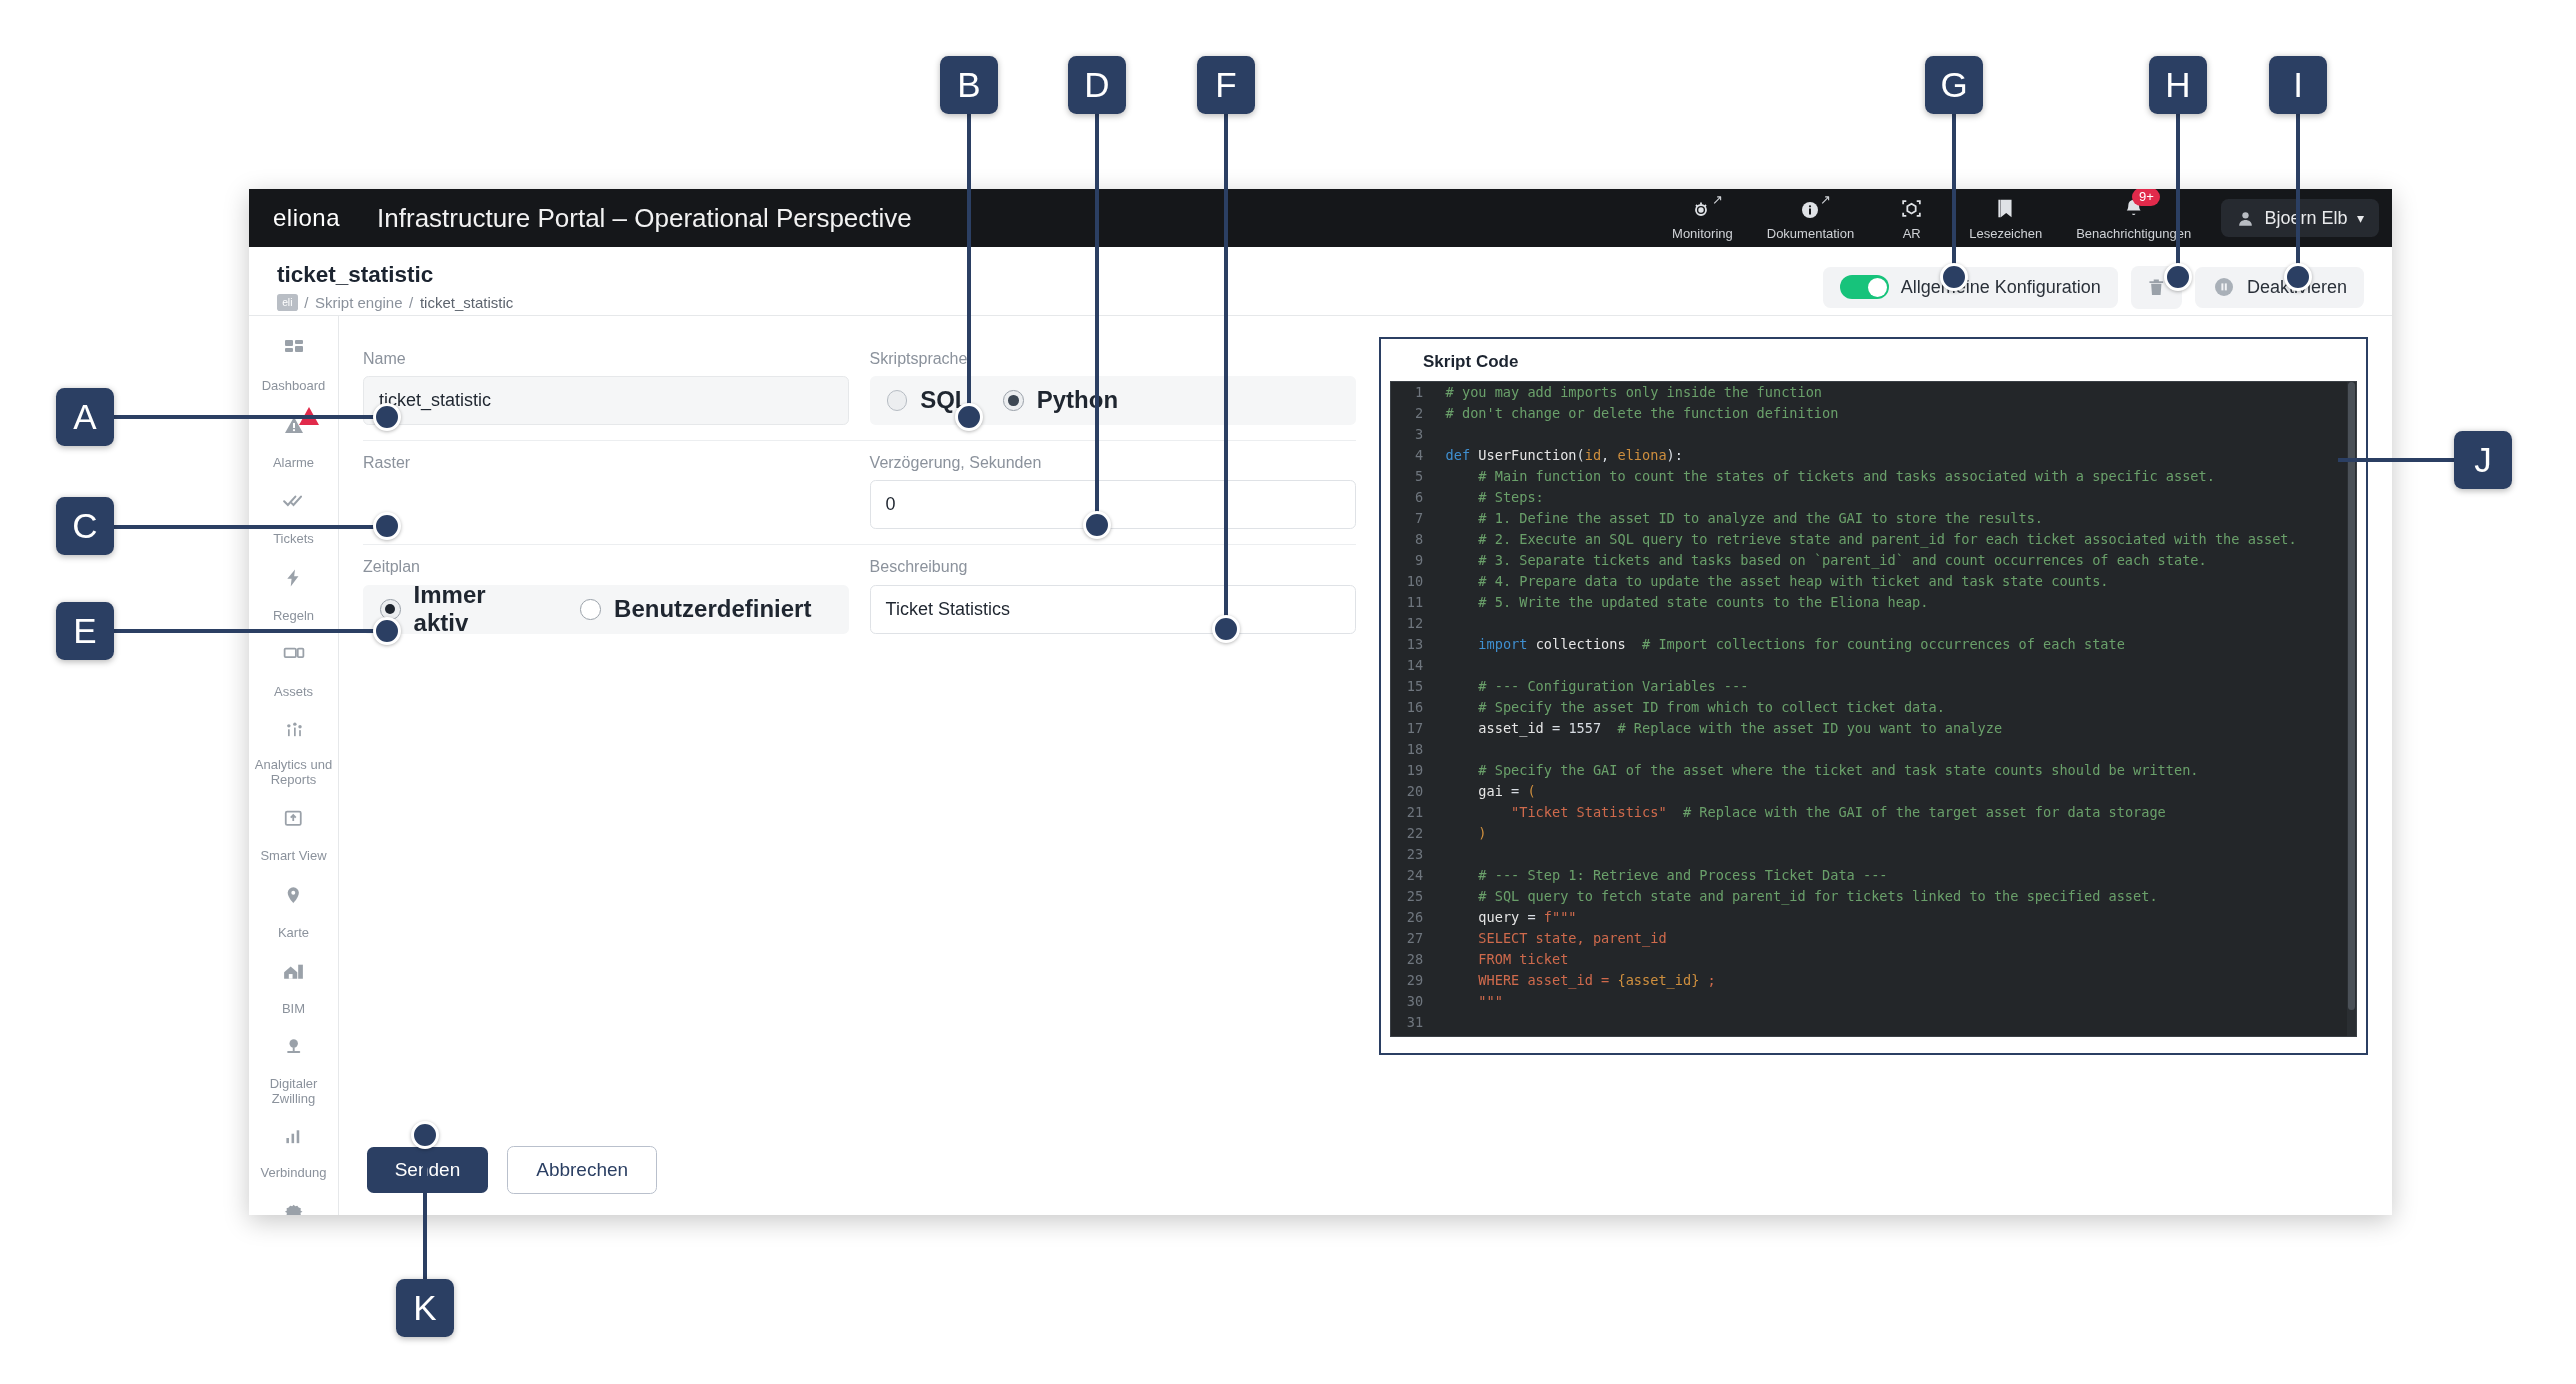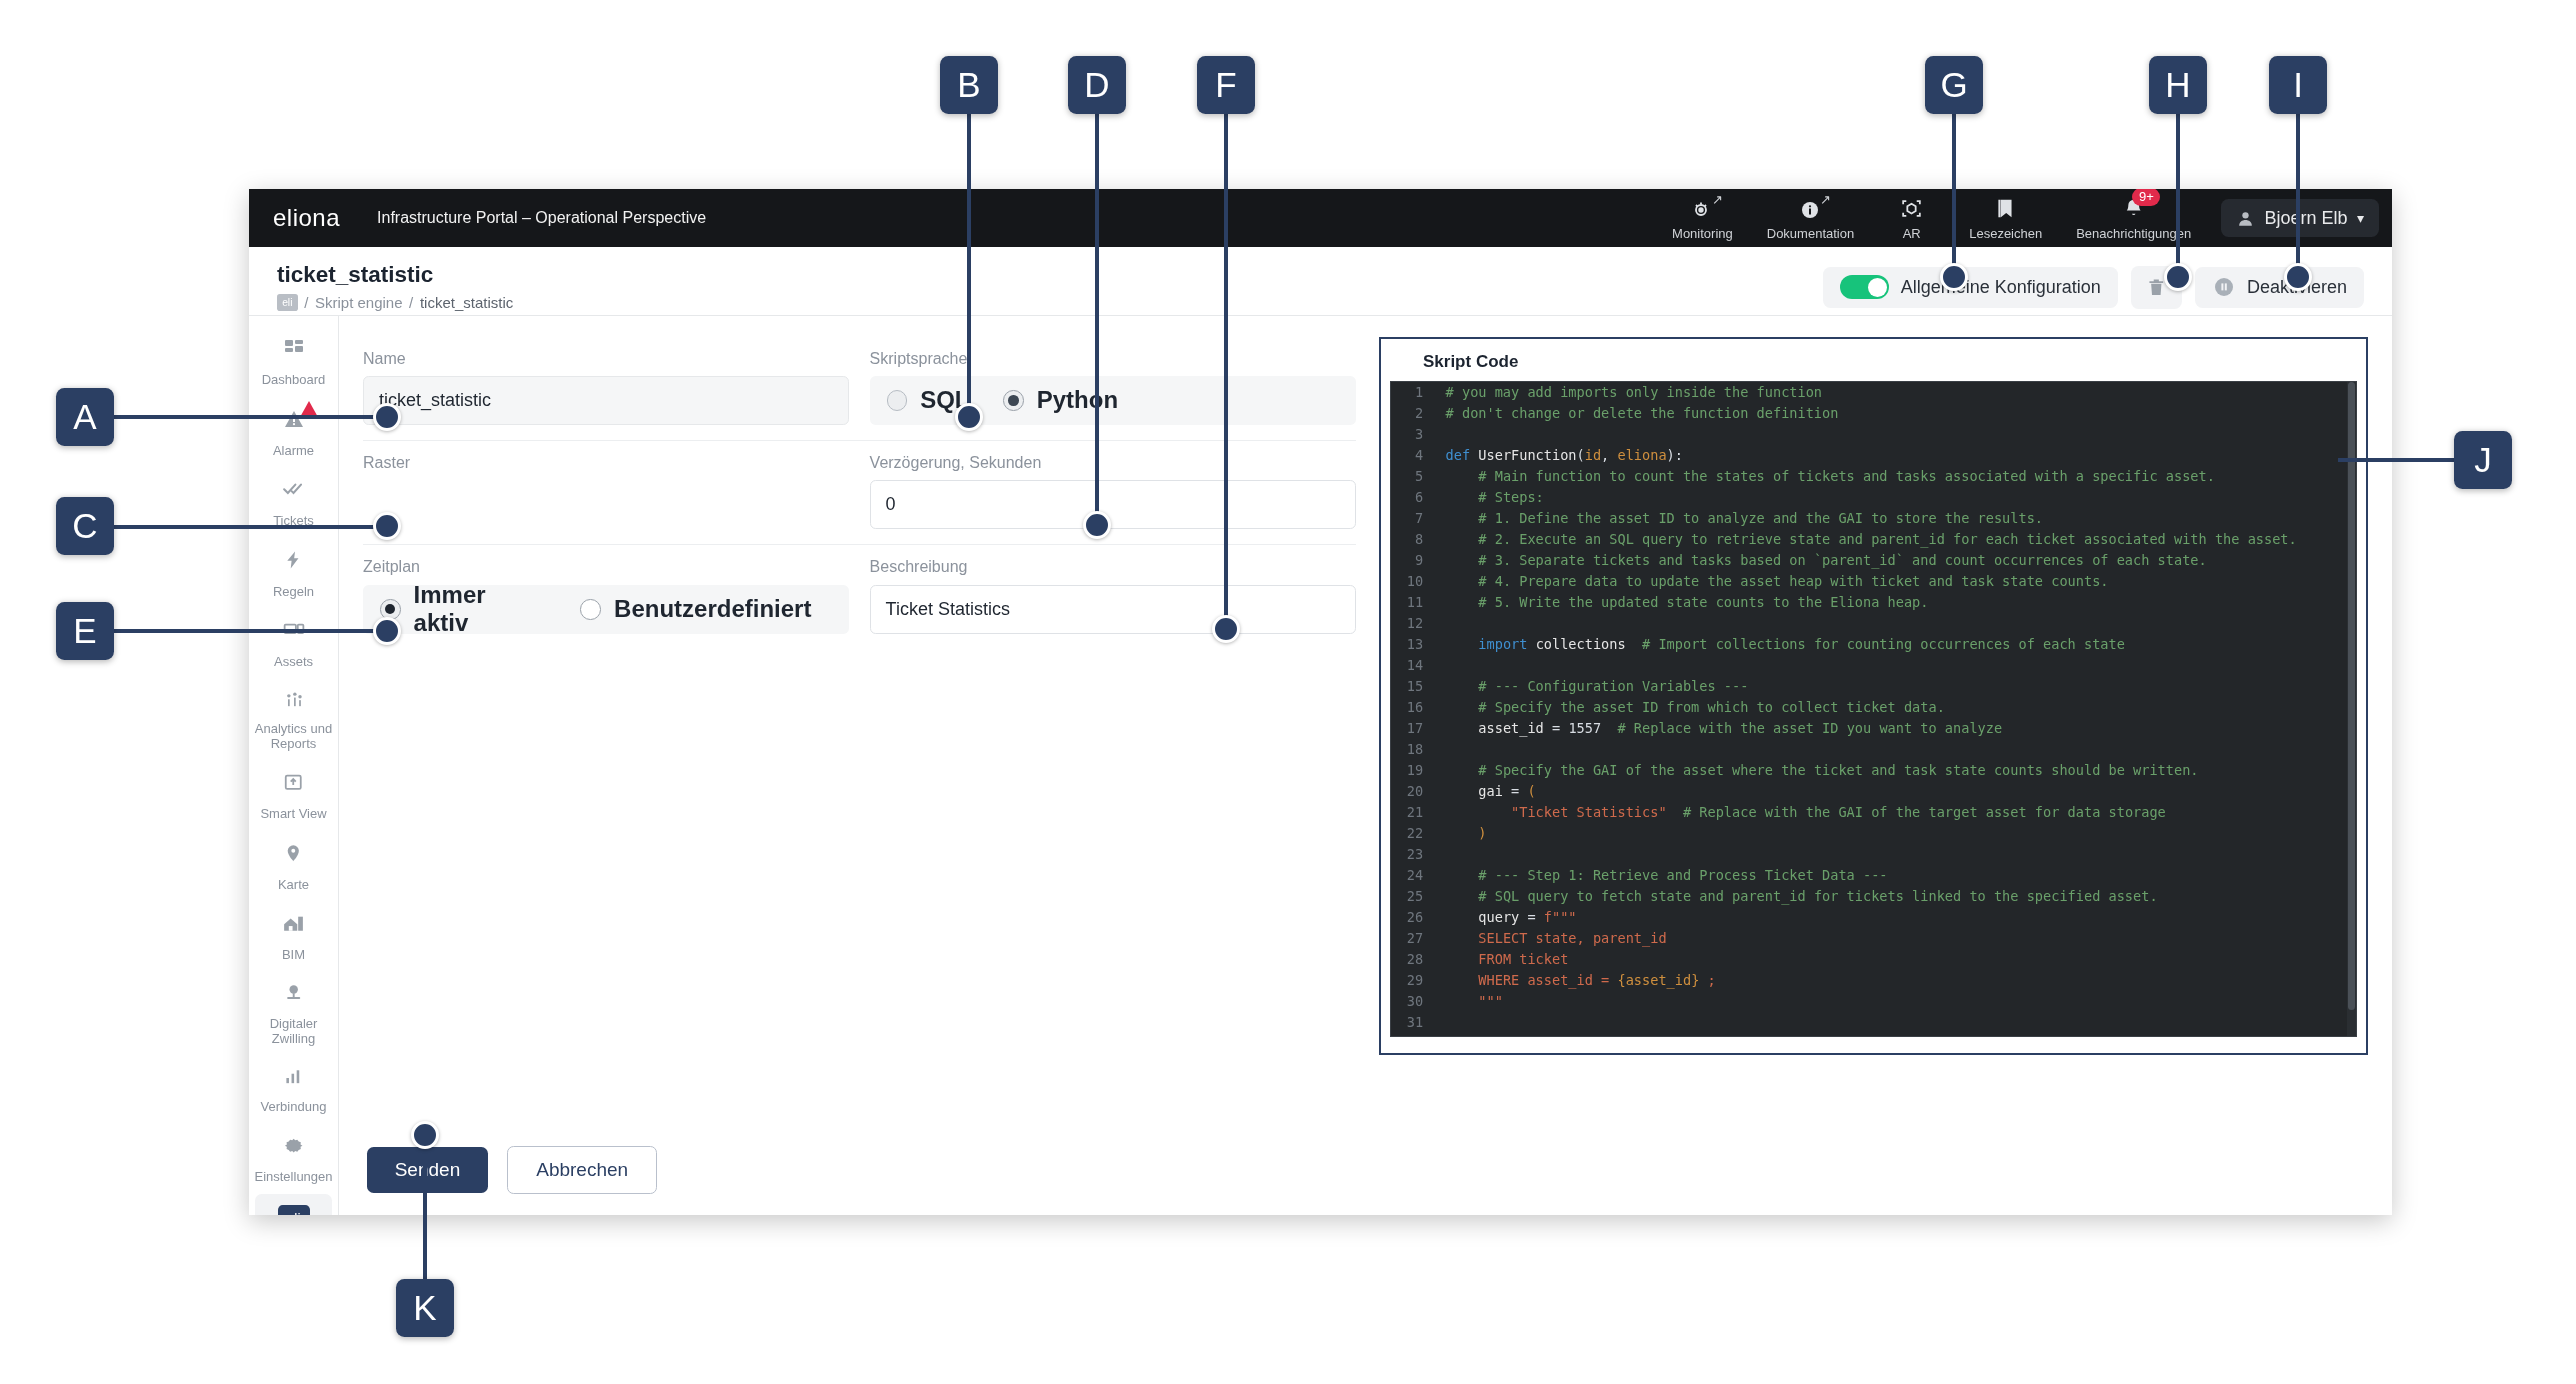--- a/index.html
+++ b/index.html
@@ -52,21 +52,21 @@
     height:58px;background:#15171a;color:#fff;
     display:flex;align-items:center;
     padding:0 13px 0 24px;
   }
   .brand{
     font-size:24px;letter-spacing:0.5px;color:#fff;
     font-family:"Liberation Sans", sans-serif;
     margin-right:37px;
   }
   .brand i{ font-style:normal; }
-  .apptitle{ font-size:16px;color:#f2f2f2;font-weight:400; }
+  .apptitle{ font-size:26px;color:#f2f2f2;font-weight:400; }
   .topspacer{ flex:1; }
   .topitem{
     display:flex;flex-direction:column;align-items:center;justify-content:center;
     padding:0 17px;min-width:81px;position:relative;color:#d6d8dc;
   }
   .topitem .tlabel{ font-size:13px;margin-top:3.7px;color:#cfd2d6;white-space:nowrap; }
   .topicon{ position:relative;height:28px;display:flex;align-items:center;justify-content:center; }
   .extlink{ position:absolute;top:-2.8px;right:-8.4px;font-size:13px;color:#cfd2d6; }
   .badge{
     position:absolute;top:-6.6px;right:-15px;
@@ -116,21 +116,21 @@
 
   
   .sidebar{
     width:90px;background:#fff;border-right:0.9px solid #e6e8ea;
     padding-top:9.4px;flex:none;overflow:hidden;
   }
   .navitem{
     display:flex;flex-direction:column;align-items:center;justify-content:center;
     padding:10.3px 1.9px 9.4px 1.9px;color:#8b929c;position:relative;
   }
-  .navitem .nlabel{ font-size:13px;margin-top:13px;text-align:center;line-height:1.12;color:#8b929c; }
+  .navitem .nlabel{ font-size:13px;margin-top:19px;text-align:center;line-height:1.12;color:#8b929c; }
   .navitem.active{ background:#f2f3f5;border-radius:6.6px;margin:0 5.6px; }
   .navitem.active .nlabel{ color:#2b3f63;font-weight:600;text-decoration:underline; }
   .eli-box{
     width:32px;height:28px;background:#2b3f63;border-radius:4.7px;color:#fff;
     font-size:14px;display:flex;align-items:center;justify-content:center;
   }
   .alarm-tri{
     position:absolute;top:4.7px;right:19px;width:0;height:0;
     border-left:10.3px solid transparent;border-right:10.3px solid transparent;border-bottom:18px solid #e12a4b;
   }

